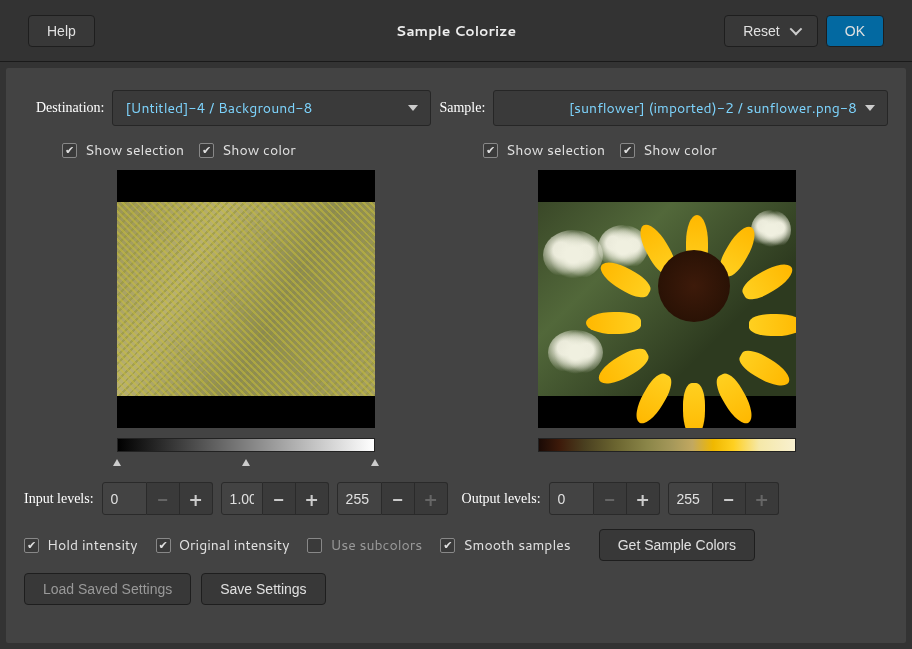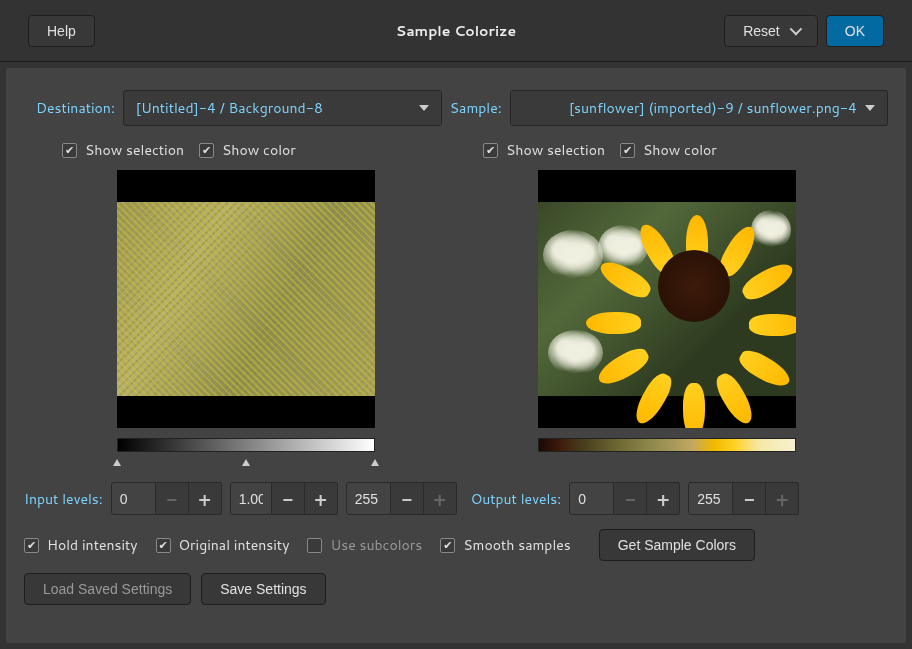--- a/index.html
+++ b/index.html
@@ -55,21 +55,21 @@
       background: #434343;
       flex: 1;
       margin: 6px;
       border-radius: 2px;
       padding: 22px 18px 18px 18px;
       display: flex;
       flex-direction: column;
     }
     .row { display: flex; align-items: center; gap: 8px; margin-bottom: 12px; }
     .row.top-selects { margin-bottom: 14px; }
-    .label { color: #7dd3fc; white-space: nowrap; }
+    .label { color: #ffffff; white-space: nowrap; font-family: Liberation Serif, serif; }
     .select {
       background: #3a3a3a;
       border: 1px solid #262626;
       border-radius: 3px;
       color: #7dd3fc;
       padding: 7px 12px;
       display: flex;
       align-items: center;
       justify-content: space-between;
       cursor: pointer;
@@ -277,21 +277,21 @@
   <div class="content">
 
     <div class="row top-selects">
       <span class="label" style="margin-left:12px">Destination:</span>
       <div class="select dest">
         <span>[Untitled]-4 / Background-8</span>
         <span class="triangle-down"></span>
       </div>
       <span class="label">Sample:</span>
       <div class="select sample">
-        <span>[sunflower] (imported)-9 / sunflower.png-4</span>
+        <span>[sunflower] (imported)-2 / sunflower.png-8</span>
         <span class="triangle-down"></span>
       </div>
     </div>
 
     <div class="columns">
       <div class="col">
         <div class="checkbox-row">
           <label class="check">
             <span class="check-box checked"></span>
             <span>Show selection</span>

